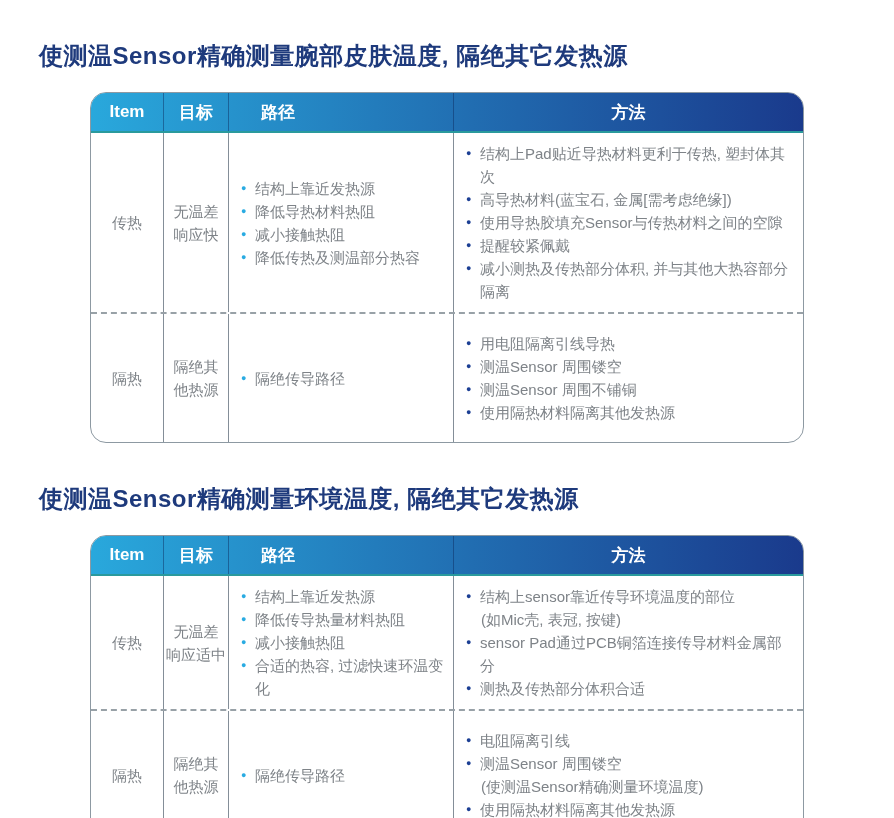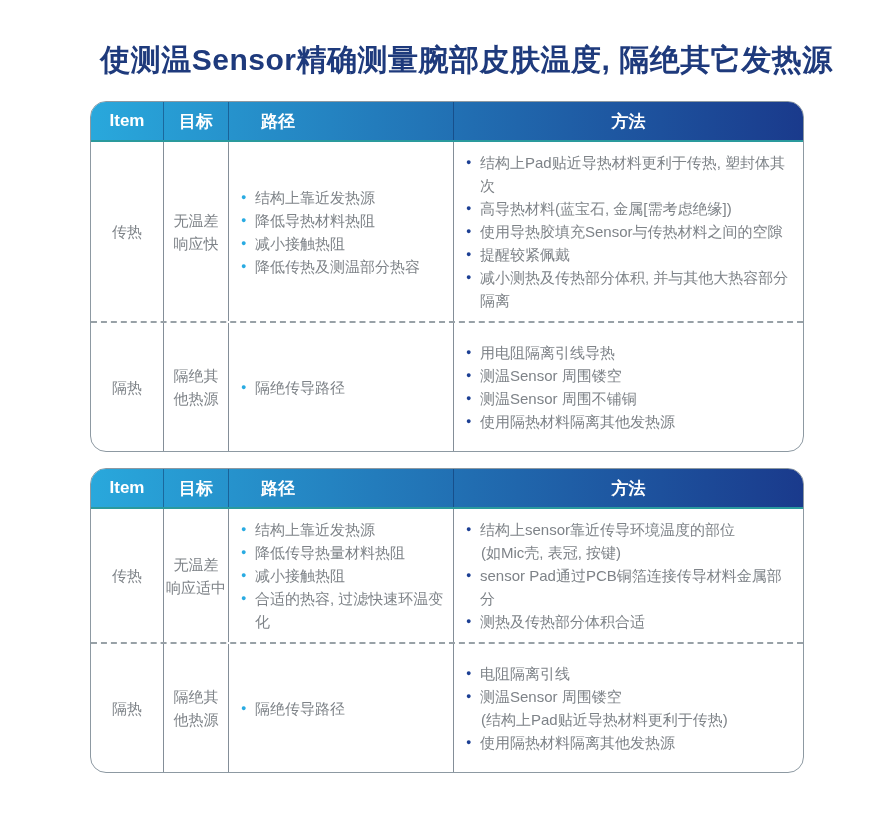--- a/index.html
+++ b/index.html
@@ -5,21 +5,21 @@
   :root{
     --title-text:#1e3a7c; --header-gradient-left:#29a8dc; --header-gradient-right:#1a3a8c;
     --header-text:#ffffff; --header-underline:#2a9a9d; --body-text:#7e8388;
     --path-bullet:#29abe2; --method-bullet:#1c3f94; --table-border:#8d99a2; --divider-dashed:#98a1a7;
   }
   *{box-sizing:border-box;margin:0;padding:0;}
   html,body{width:894px;background:#ffffff;font-family:"Liberation Sans","DejaVu Sans",sans-serif;}
   body{height:818px;overflow:hidden;}
   .page{width:894px;height:818px;padding-top:40px;}
   .sec-title{
-    text-align:center;font-size:30px;font-weight:800;color:var(--title-text);
+    text-align:left;font-size:24px;font-weight:800;color:var(--title-text);
     letter-spacing:0.5px;margin-bottom:20px;margin-left:39px;
   }
   .sec2 .sec-title{margin-top:40px;}
   .tbl{
     width:714px;margin:16px auto;border:1.5px solid var(--table-border);
     border-radius:16px;overflow:hidden;background:#fff;
   }
   .tbl-head{
     display:grid;grid-template-columns:72px 65px 225px 1fr;
     background:linear-gradient(90deg,var(--header-gradient-left),var(--header-gradient-right));
@@ -105,20 +105,21 @@
                 <li><span class="dot">●</span>测温Sensor 周围镂空</li>
                 <li><span class="dot">●</span>测温Sensor 周围不铺铜</li>
                 <li><span class="dot">●</span>使用隔热材料隔离其他发热源</li>
               </ul>
             </div>
           </div>
         </div>
       </div>
   </section>
   <section class="sec sec2">
+    <h2 class="sec-title">使测温Sensor精确测量环境温度, 隔绝其它发热源</h2>
     <div class="tbl">
         <div class="tbl-head">
           <div class="hcell c0">Item</div>
           <div class="hcell c1">目标</div>
           <div class="hcell c2">路径</div>
           <div class="hcell c3">方法</div>
         </div>
         <div class="tbl-body">
           <div class="tbl-row">
             <div class="cell c0">传热</div>
@@ -147,21 +148,21 @@
               <div>隔绝其<br>他热源</div>
             </div>
             <div class="cell c2">
               <ul class="blist path">
                 <li><span class="dot">●</span>隔绝传导路径</li>
               </ul>
             </div>
             <div class="cell c3">
               <ul class="blist method">
                 <li><span class="dot">●</span>电阻隔离引线</li>
-                <li><span class="dot">●</span>测温Sensor 周围镂空<div class="note">(结构上Pad贴近导热材料更利于传热)</div></li>
+                <li><span class="dot">●</span>测温Sensor 周围镂空<div class="note">(使测温Sensor精确测量环境温度)</div></li>
                 <li><span class="dot">●</span>使用隔热材料隔离其他发热源</li>
               </ul>
             </div>
           </div>
         </div>
       </div>
   </section>
 </div>
 
 </body></html>

